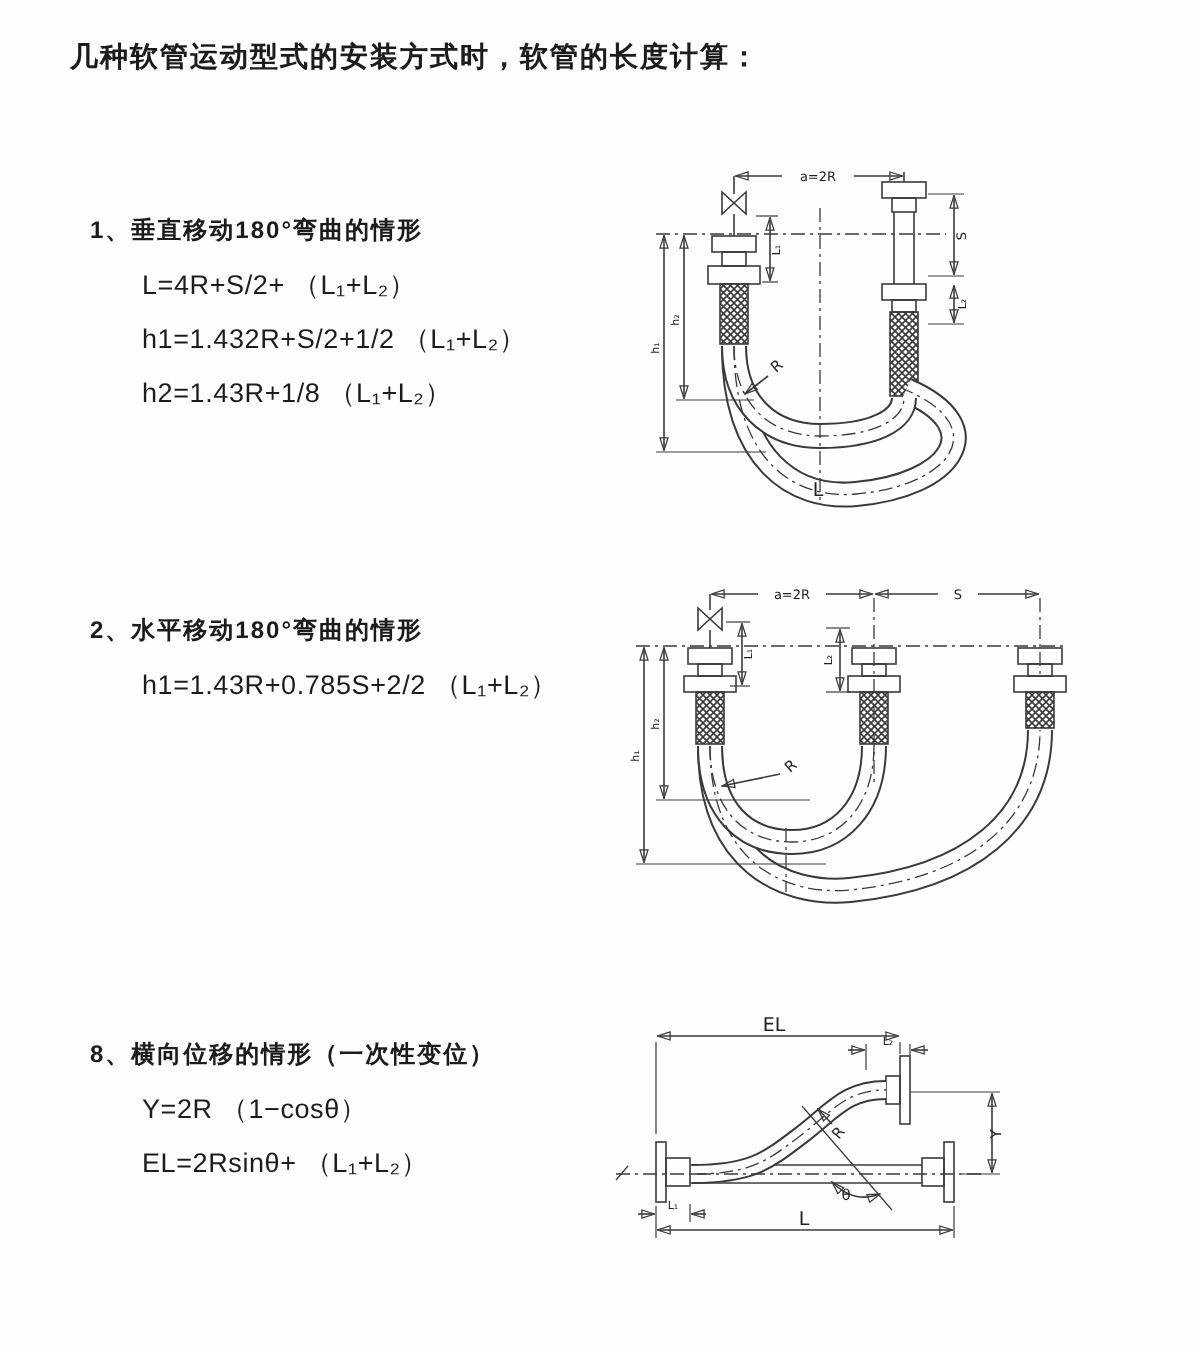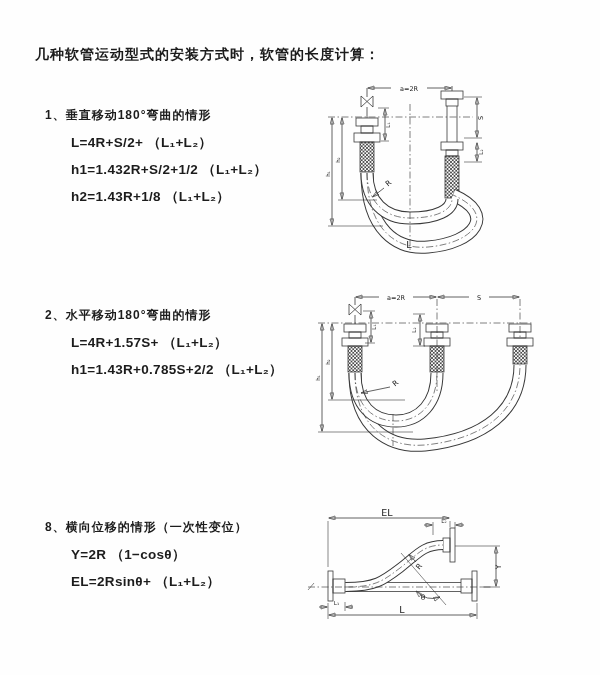--- a/index.html
+++ b/index.html
@@ -6,42 +6,42 @@
   body {
     width:600px; height:675px; position:relative;
     background:#fefefe; color:#1c1c1c;
     font-family:"Liberation Sans","DejaVu Sans",sans-serif;
     overflow:hidden;
   }
   .abs { position:absolute; }
   .title { font-size:14px; font-weight:bold; letter-spacing:1px; }
   .sec-heading { font-size:12px; font-weight:bold; letter-spacing:1px; line-height:18px; }
   .formulas { margin:11px 0 0 26px; }
-  .formula { font-size:13.5px; font-weight:700; letter-spacing:0.3px; line-height:16px; margin-bottom:11px; white-space:nowrap; }
+  .formula { font-size:13.5px; font-weight:400; letter-spacing:0.3px; line-height:16px; margin-bottom:11px; white-space:nowrap; }
 
   svg.dg { position:absolute; overflow:visible; }
   .dg line, .dg path, .dg rect, .dg polygon, .dg circle {
     stroke:#3a3a3a; fill:none; stroke-width:0.8;
   }
   .dg .thin  { stroke-width:0.6; }
   .dg .cl    { stroke-width:0.65; stroke-dasharray:7 2.5 1.5 2.5; }
   .dg .hoseW { stroke:#3a3a3a; stroke-width:13; }
   .dg .hoseW3{ stroke:#3a3a3a; stroke-width:10; }
   .dg .hoseI { stroke:#fefefe; stroke-width:11; }
   .dg .hoseI3{ stroke:#fefefe; stroke-width:8; }
   .dg .braid { fill:url(#hch); stroke:#3a3a3a; stroke-width:0.8; }
   .dg text   { stroke:none; fill:#222; font-size:6.5px; font-family:"DejaVu Sans",sans-serif; }
   .dg .sm    { font-size:5.5px; }
   .dg .md    { font-size:7.5px; }
   .dg .big   { font-size:9.5px; }
 </style>
 </head>
 <body>
 
-<div class="abs title" style="left:35px; top:20px;margin-top:26px;">几种软管运动型式的安装方式时，软管的长度计算：</div>
+<div class="abs title" style="left:35px; top:20px;">几种软管运动型式的安装方式时，软管的长度计算：</div>
 
 <div class="abs" style="left:45px; top:106px;">
   <div class="sec-heading">1、垂直移动180°弯曲的情形</div>
   <div class="formulas">
     <div class="formula">L=4R+S/2+ （L₁+L₂）</div>
     <div class="formula">h1=1.432R+S/2+1/2 （L₁+L₂）</div>
     <div class="formula">h2=1.43R+1/8 （L₁+L₂）</div>
   </div>
 </div>
 
@@ -130,21 +130,20 @@
     <line x1="59" y1="110" x2="47.5" y2="119" marker-end="url(#ar)"></line>
     <text x="65" y="107" class="md" text-anchor="middle" transform="rotate(-40 65 107)">R</text>
   </g>
 
   <text x="84" y="170" class="big" text-anchor="middle">L</text>
 </svg>
 
 <div class="abs" style="left:45px; top:306px;">
   <div class="sec-heading">2、水平移动180°弯曲的情形</div>
   <div class="formulas">
-    <div class="formula">L=4R+1.57S+ （L₁+L₂）</div>
     <div class="formula">h1=1.43R+0.785S+2/2 （L₁+L₂）</div>
   </div>
 </div>
 
 <svg class="dg" style="left:313px; top:288px;" width="265" height="162" viewBox="0 0 265 162">
 
   <g>
     <line x1="42" y1="9" x2="42" y2="17"></line>
     <path d="M36,16 L48,27 L48,16 L36,27 Z"></path>
     <line x1="42" y1="27" x2="42" y2="36"></line>

